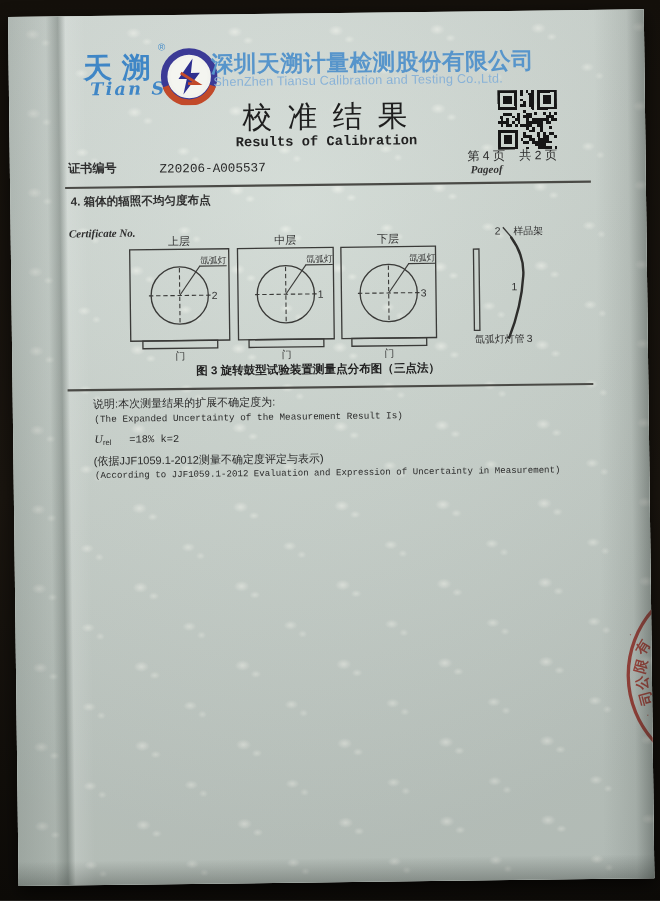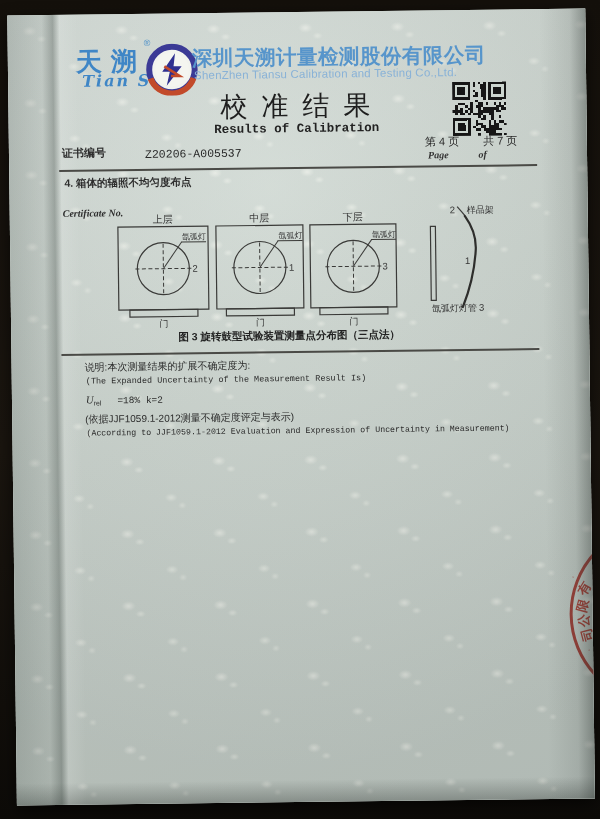--- a/index.html
+++ b/index.html
@@ -34,22 +34,22 @@
   .nowrap{white-space:nowrap;}
   
   .logo-cn{left:80px;top:42px;font-size:26px;font-weight:bold;color:#3f86c6;letter-spacing:9px;font-family:Liberation Serif, serif;text-align:right;}
   .logo-reg{left:148px;top:36px;font-size:9px;color:#4a8fc9;}
   .logo-en{left:86px;top:69px;font-size:16px;font-style:italic;font-weight:bold;color:#3f86c6;font-family:"DejaVu Serif","Liberation Serif",serif;letter-spacing:2px;}
   .company-cn{left:196px;top:43px;font-size:20.5px;font-weight:bold;color:#5795cb;letter-spacing:0.5px;}
   .company-en{left:198px;top:68px;font-size:11.5px;color:#89b2d7;letter-spacing:0.2px;}
   .title-cn{left:150px;top:88px;width:300px;text-align:center;font-size:27px;color:#1e1e1e;letter-spacing:14px;padding-left:12px;box-sizing:border-box;font-family:"Liberation Serif","DejaVu Serif",serif;}
   .title-en{left:150px;top:122px;width:300px;text-align:center;font-size:12.5px;font-weight:bold;font-family:"Liberation Mono","DejaVu Sans Mono",monospace;color:#222;}
   .qr{left:456px;top:84px;width:54px;height:54px;}
-  .page-cn{left:428px;top:136px;font-size:11px;color:#2a2a2a;display:flex;gap:24px;}
-  .page-en{left:431px;top:151px;font-size:10px;font-weight:bold;font-style:italic;font-family:"Liberation Serif","DejaVu Serif",serif;color:#333;display:flex;gap:30px;}
+  .page-cn{left:428px;top:136px;font-size:11px;color:#2a2a2a;display:flex;gap:13px;}
+  .page-en{left:431px;top:151px;font-size:10px;font-weight:bold;font-style:italic;font-family:"Liberation Serif","DejaVu Serif",serif;color:#333;display:flex;}
   .cert-label-cn{left:65px;top:143px;font-size:11px;font-weight:bold;}
   .cert-label-en{left:65px;top:157px;font-size:10px;font-weight:bold;font-style:italic;font-family:"Liberation Serif","DejaVu Serif",serif;margin-top:48px;}
   .cert-number{left:148px;top:146px;font-size:11.5px;font-family:"Liberation Mono","DejaVu Sans Mono",monospace;color:#2a2a2a;}
   .hline{height:1.5px;background:#4a4a46;}
   .hline1{left:62px;top:167px;width:478px;}
   .hline2{left:62px;top:351px;width:478px;}
   .section-heading{left:67px;top:174px;font-size:10.5px;font-weight:bold;}
   .figure{left:60px;top:197px;width:460px;height:135px;}
   .figure text{fill:#333;}
   .caption{left:60px;top:329px;width:460px;text-align:center;font-size:10.5px;font-weight:bold;color:#222;}
@@ -231,21 +231,21 @@
         <rect x="14" y="0" width="7" height="7" fill="#161616"></rect>
         <rect x="15" y="1" width="5" height="5" fill="#ccd5cf"></rect>
         <rect x="16" y="2" width="3" height="3" fill="#161616"></rect>
         <rect x="0" y="14" width="7" height="7" fill="#161616"></rect>
         <rect x="1" y="15" width="5" height="5" fill="#ccd5cf"></rect>
         <rect x="2" y="16" width="3" height="3" fill="#161616"></rect>
       </svg>
 
     <div class="abs page-cn">
       <span>第 4 页</span>
-      <span>共 7 页</span>
+      <span>共 2 页</span>
     </div>
     <div class="abs page-en">
       <span>Page</span>
       <span>of</span>
     </div>
 
     <div class="abs cert-label-cn nowrap">证书编号</div>
     <div class="abs cert-label-en nowrap">Certificate No.</div>
     <div class="abs cert-number nowrap">Z20206-A005537</div>
 

